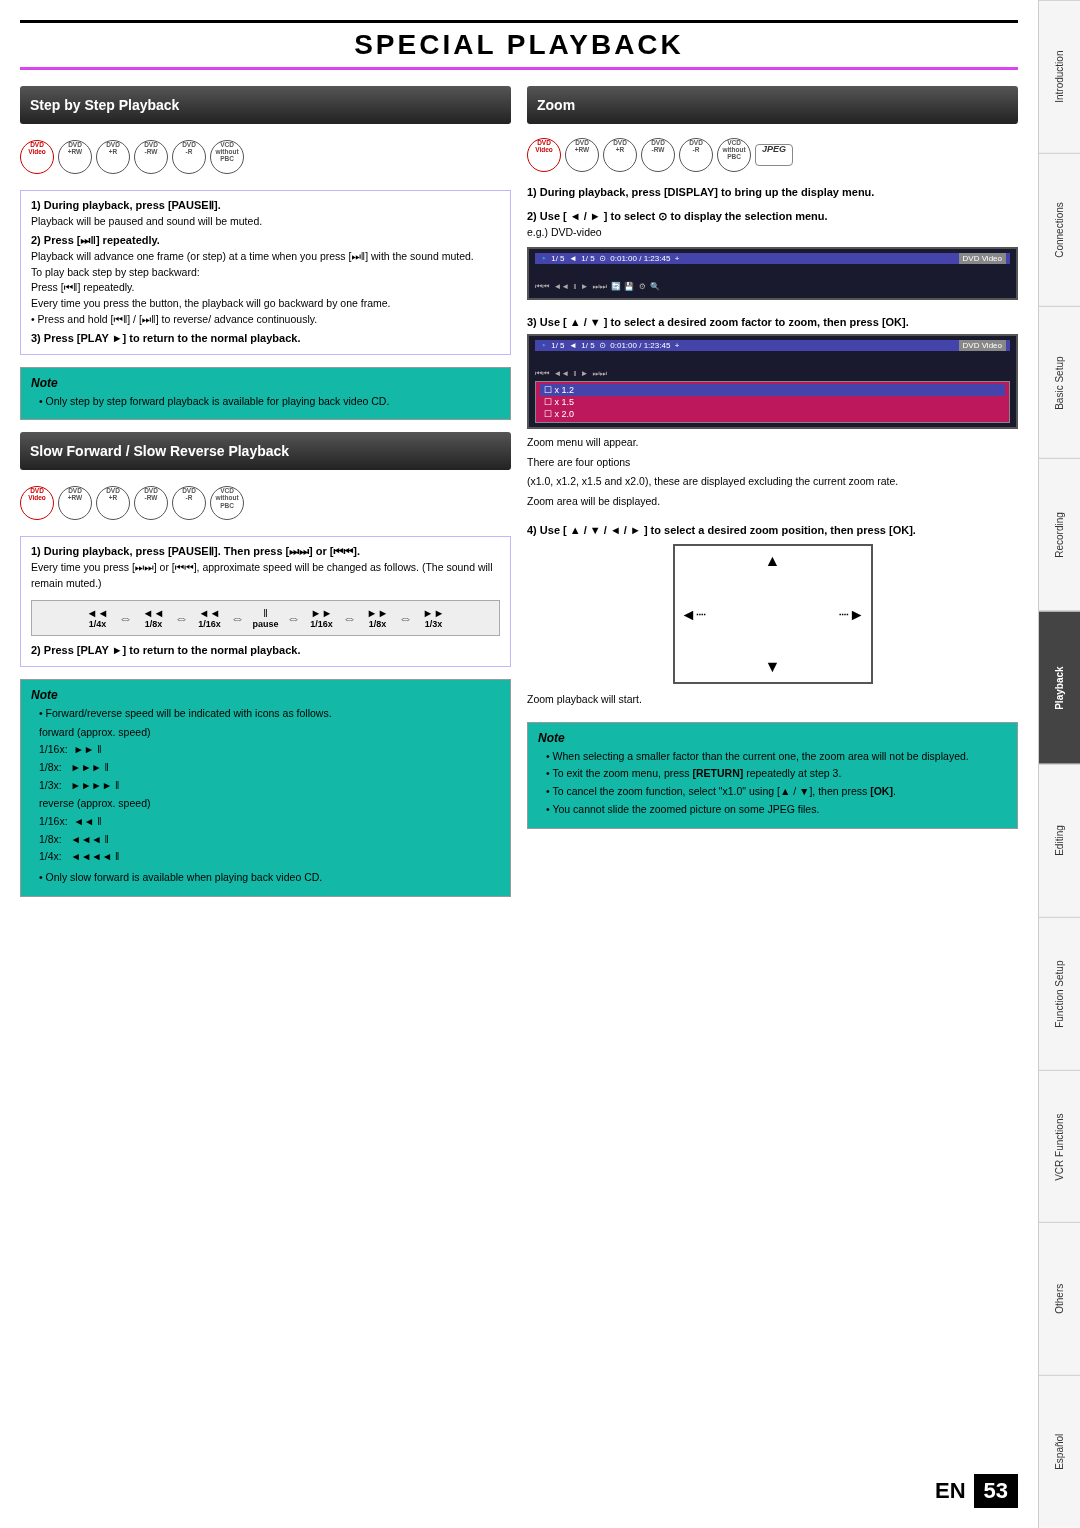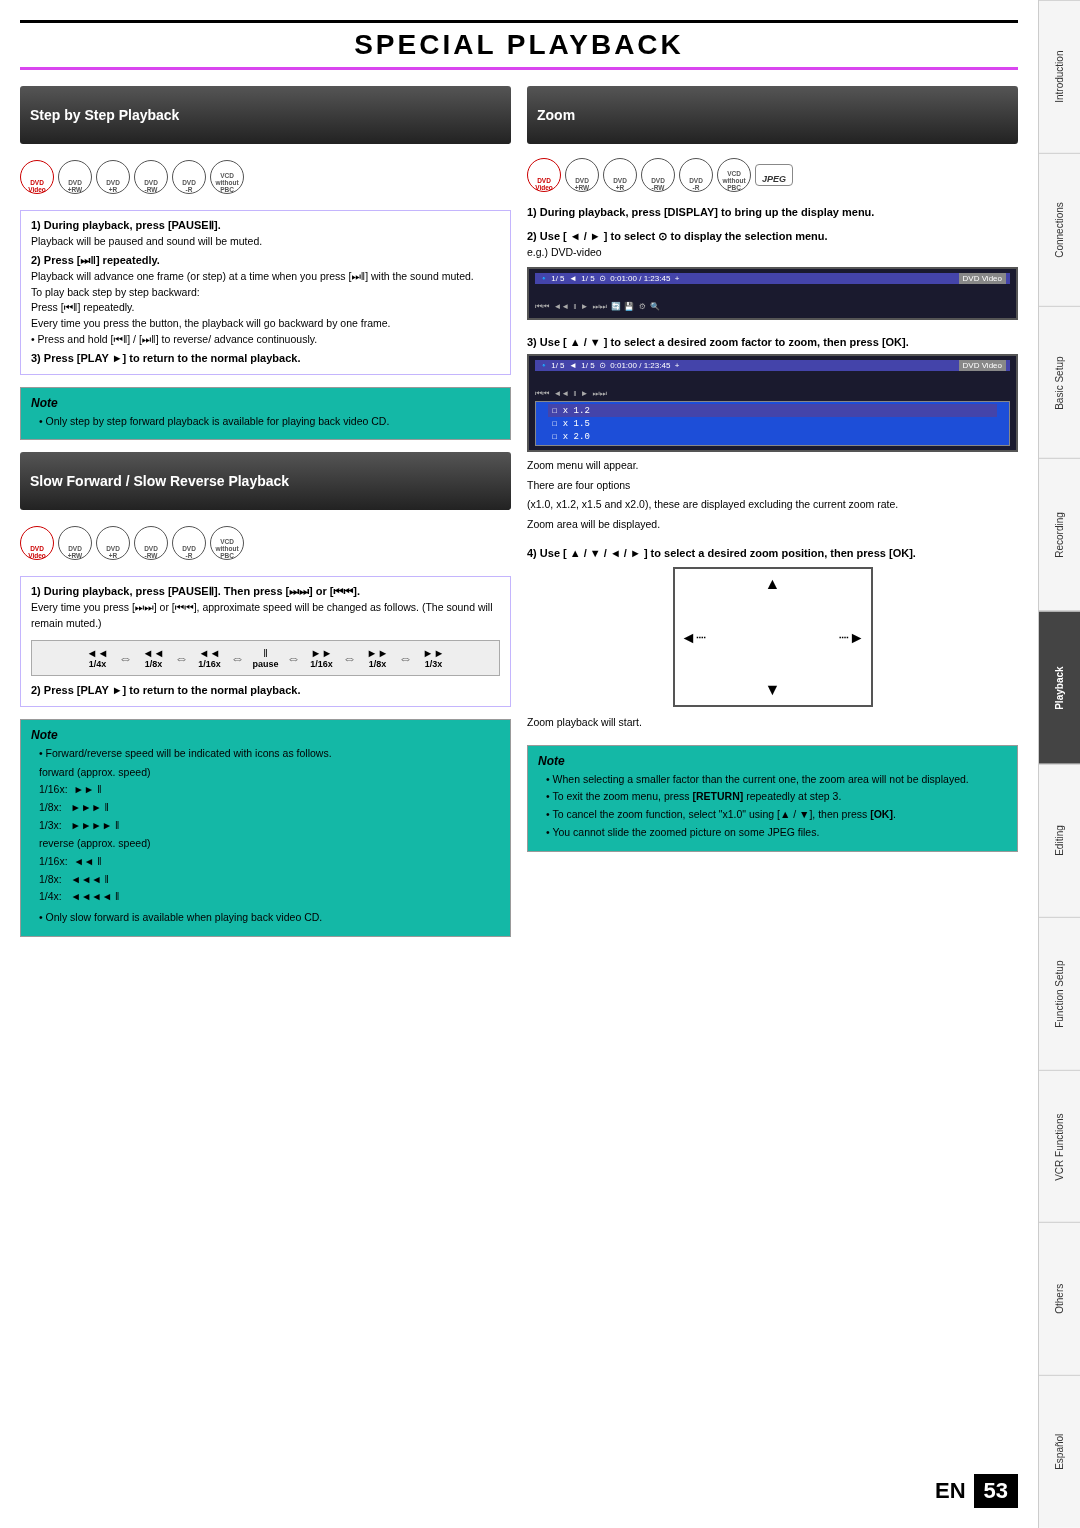--- a/index.html
+++ b/index.html
@@ -84,34 +84,34 @@
       display: flex;
       flex-direction: column;
       gap: 10px;
     }
 
     .section-header {
       background: linear-gradient(to bottom, #555, #222);
       color: #fff;
       font-size: 14px;
       font-weight: bold;
-      padding: 21px 10px;
+      padding: 11px 10px;
       border-radius: 3px;
     }
 
     .disc-icons {
       display: flex;
       gap: 4px;
       align-items: center;
       margin: 4px 0;
     }
 
     .disc-badge {
       display: inline-flex;
-      align-items: flex-end;
+      align-items: flex-start;
       justify-content: center;
       border: 1.5px solid #555;
       border-radius: 50%;
       width: 34px;
       height: 34px;
       font-size: 7px;
       font-weight: bold;
       text-align: center;
       line-height: 1.1;
       color: #333;
@@ -523,21 +523,21 @@
               <span>🔹 1/ 5 &nbsp;◄&nbsp; 1/ 5 &nbsp;⊙&nbsp; 0:01:00 / 1:23:45 &nbsp;+</span>
               <span style="background:#888;padding:1px 4px;font-size:8px;">DVD Video</span>
             </div>
             <div class="dvd-screen-controls">
               <span>⏮⏮</span>
               <span>◄◄</span>
               <span>‖</span>
               <span>►</span>
               <span>⏭⏭</span>
             </div>
-            <div style="padding:2px 12px; border:1px solid #888; background:#1d4ed8; margin-top:2px;font-family:Liberation Mono, monospace;">
+            <div style="padding:2px 4px; border:1px solid #888; background:#be185d; margin-top:2px;">
               <div class="zoom-menu-item selected">☐ x 1.2</div>
               <div class="zoom-menu-item">☐ x 1.5</div>
               <div class="zoom-menu-item">☐ x 2.0</div>
             </div>
           </div>
 
           <div class="step-body">Zoom menu will appear.</div>
           <div class="step-body">There are four options</div>
           <div class="step-body">(x1.0, x1.2, x1.5 and x2.0), these are displayed excluding the current zoom rate.</div>
           <div class="step-body">Zoom area will be displayed.</div>

